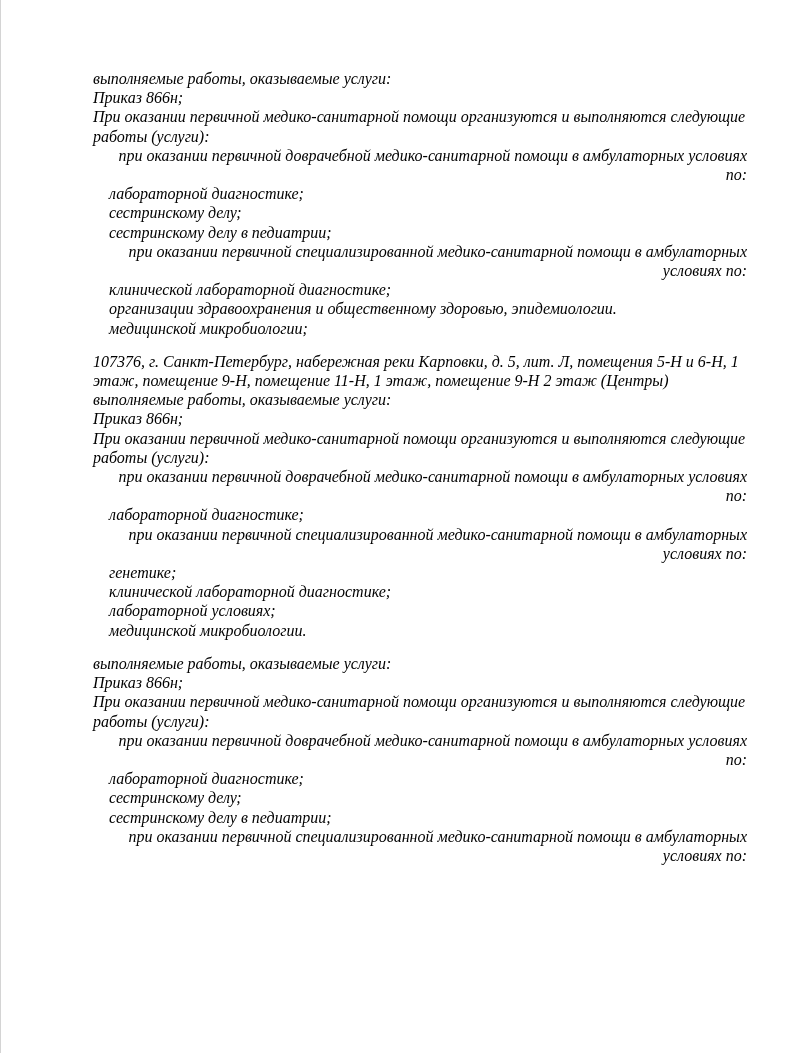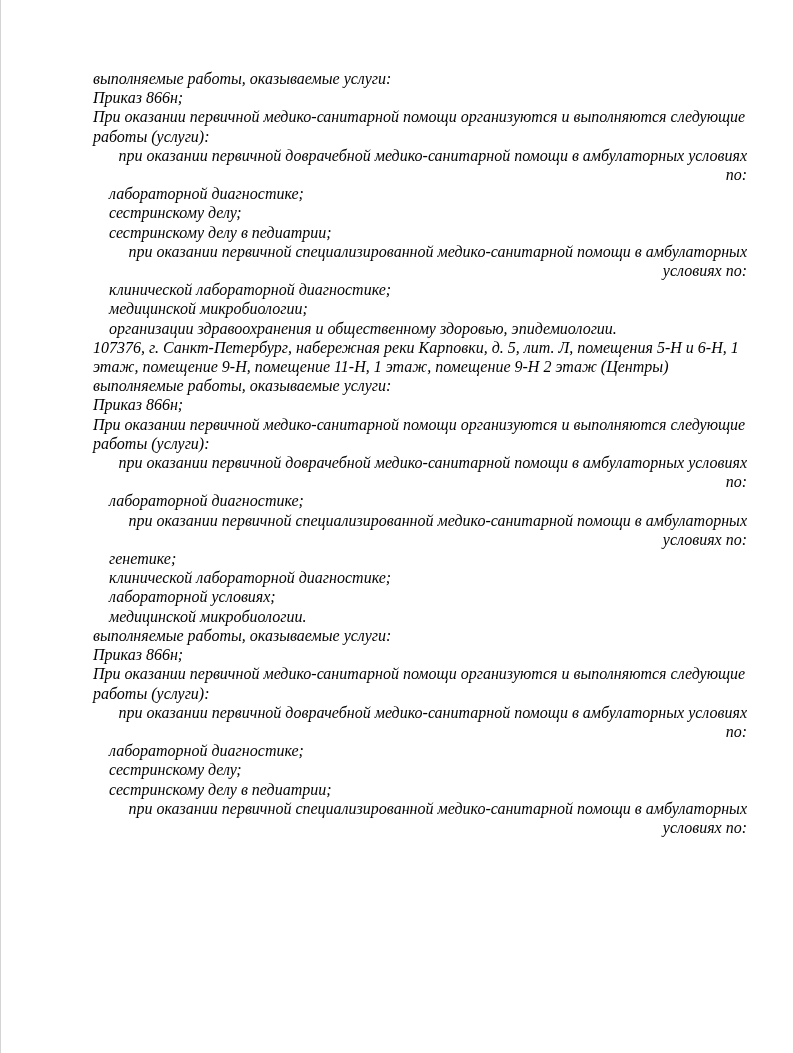--- a/index.html
+++ b/index.html
@@ -28,21 +28,21 @@
     top: 69px;
     width: 654px;
     font-size: 16px;
     line-height: 19.2px;
     color: #000000;
     letter-spacing: 0;
     word-spacing: normal;
     font-style: italic;
   }
   .block { margin: 0; }
-  .block + .block { }
+  .block + .block { margin-top: 14px; }
   .line {
     margin: 0;
     padding: 0;
     text-indent: 0;
   }
   .ind-1 { text-indent: 5px; text-align: right; }
   .ind-2 { text-indent: 16px; }
 </style>
 </head>
 <body>
@@ -53,22 +53,22 @@
     <div class="block">
       <p class="line">выполняемые работы, оказываемые услуги:</p>
       <p class="line">Приказ 866н;</p>
       <p class="line">При оказании первичной медико-санитарной помощи организуются и выполняются следующие работы (услуги):</p>
       <p class="line ind-1">при оказании первичной доврачебной медико-санитарной помощи в амбулаторных условиях по:</p>
       <p class="line ind-2">лабораторной диагностике;</p>
       <p class="line ind-2">сестринскому делу;</p>
       <p class="line ind-2">сестринскому делу в педиатрии;</p>
       <p class="line ind-1">при оказании первичной специализированной медико-санитарной помощи в амбулаторных условиях по:</p>
       <p class="line ind-2">клинической лабораторной диагностике;</p>
+      <p class="line ind-2">организации здравоохранения и общественному здоровью, эпидемиологии.</p>
       <p class="line ind-2">медицинской микробиологии;</p>
-      <p class="line ind-2">организации здравоохранения и общественному здоровью, эпидемиологии.</p>
     </div>
     <div class="block">
       <p class="line">107376, г. Санкт-Петербург, набережная реки Карповки, д. 5, лит. Л, помещения 5-Н и 6-Н, 1 этаж, помещение 9-Н, помещение 11-Н, 1 этаж, помещение 9-Н 2 этаж (Центры)</p>
       <p class="line">выполняемые работы, оказываемые услуги:</p>
       <p class="line">Приказ 866н;</p>
       <p class="line">При оказании первичной медико-санитарной помощи организуются и выполняются следующие работы (услуги):</p>
       <p class="line ind-1">при оказании первичной доврачебной медико-санитарной помощи в амбулаторных условиях по:</p>
       <p class="line ind-2">лабораторной диагностике;</p>
       <p class="line ind-1">при оказании первичной специализированной медико-санитарной помощи в амбулаторных условиях по:</p>
       <p class="line ind-2">генетике;</p>

